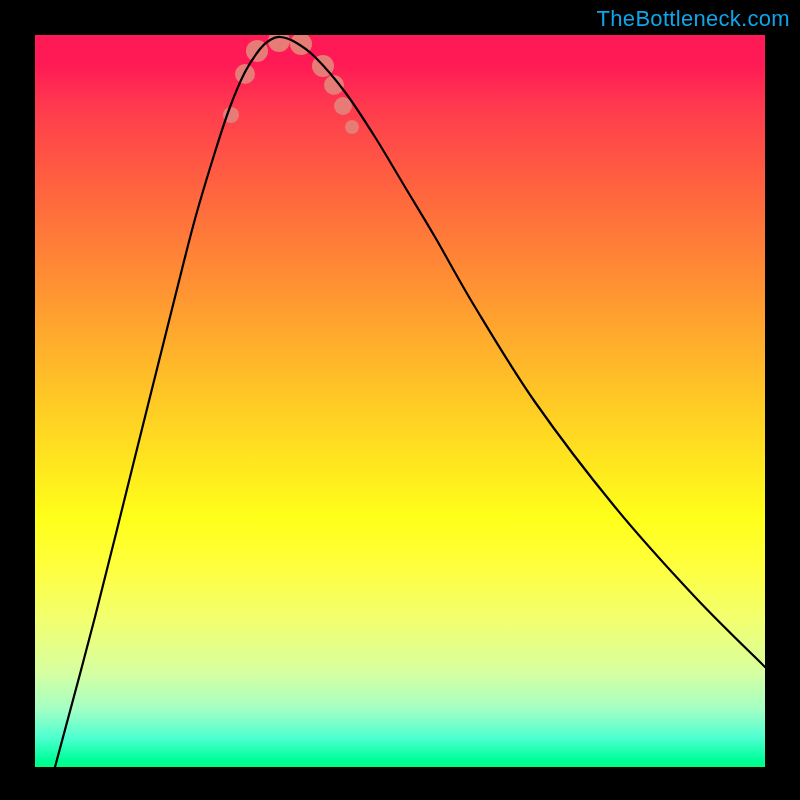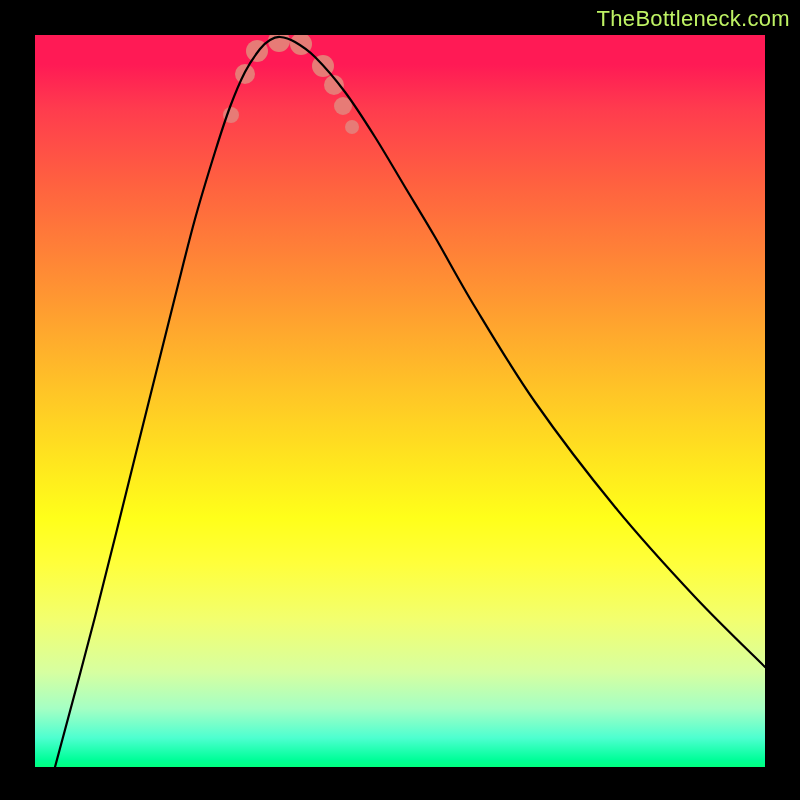--- a/index.html
+++ b/index.html
@@ -42,21 +42,21 @@
       #4effd0 96%,
       #00ff99 99%,
       #00ff80 100%
     );
     overflow: hidden;
   }
   .watermark {
     position: absolute;
     top: 6px;
     right: 10px;
-    color: #bef264;
+    color: #0ea5e9;
     font-size: 22px;
     font-weight: 500;
     letter-spacing: 0.3px;
     user-select: none;
   }
   svg.curve {
     position: absolute;
     left: 0;
     top: 0;
     width: 730px;

